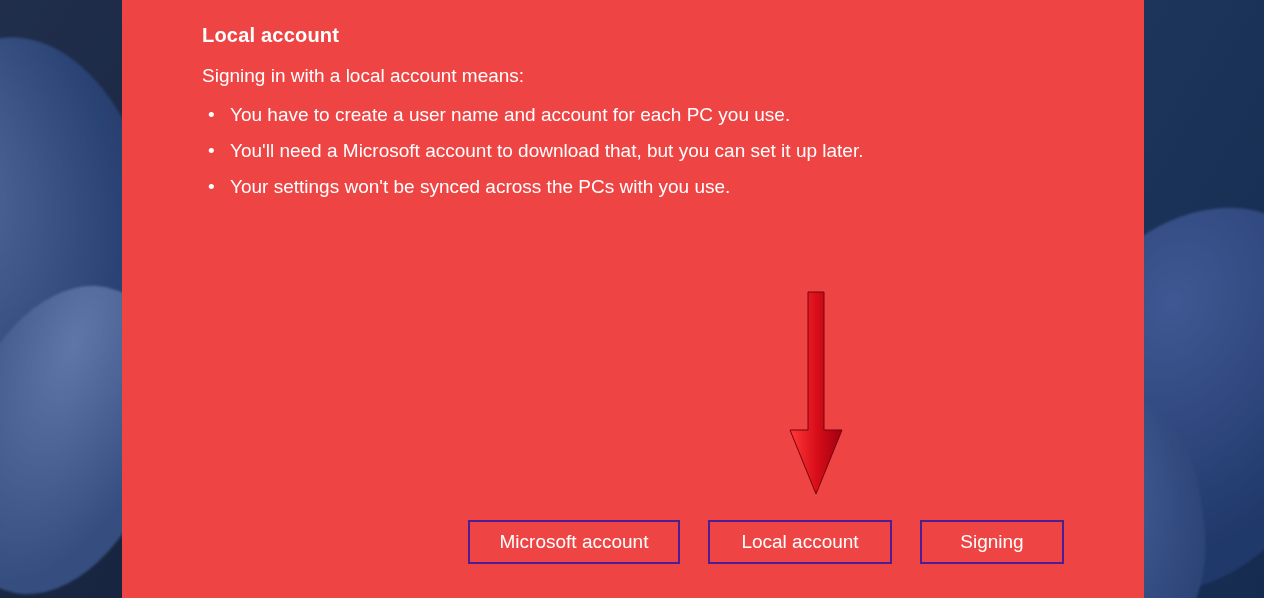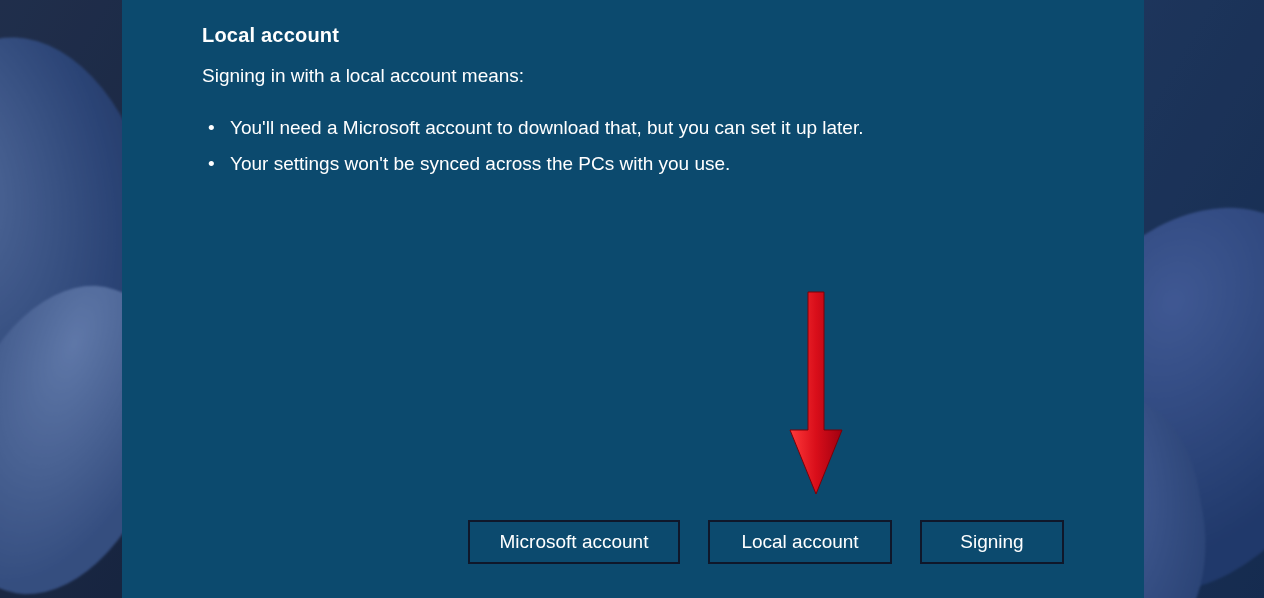--- a/index.html
+++ b/index.html
@@ -35,36 +35,36 @@
       position: absolute;
       inset: 0;
       background: rgba(15, 25, 50, 0.35);
     }
     .dialog {
       position: absolute;
       left: 122px;
       top: 0;
       width: 1022px;
       height: 598px;
-      background: #0c4a6e;
+      background: #ef4444;
       color: #ffffff;
       padding: 24px 80px 28px 80px;
       display: flex;
       flex-direction: column;
     }
     .dialog-title {
       font-size: 20px;
       font-weight: 600;
       margin-bottom: 18px;
       letter-spacing: 0.2px;
     }
     .dialog-intro {
       font-size: 19px;
       font-weight: 400;
-      margin-bottom: 23px;
+      margin-bottom: 10px;
     }
     .bullet-list {
       list-style: none;
       padding-left: 6px;
     }
     .bullet-list li {
       font-size: 19px;
       font-weight: 400;
       line-height: 1.9;
       position: relative;
@@ -79,21 +79,21 @@
     }
     .button-row {
       margin-top: auto;
       display: flex;
       justify-content: flex-end;
       gap: 28px;
       padding-bottom: 6px;
     }
     .btn {
       background: transparent;
-      border: 2px solid #0f172a;
+      border: 2px solid #4c1d95;
       color: #ffffff;
       font-family: inherit;
       font-size: 19px;
       font-weight: 400;
       padding: 9px 0;
       cursor: pointer;
       min-width: 144px;
       text-align: center;
     }
     .btn-wide { min-width: 212px; }
@@ -113,20 +113,21 @@
   <div class="petal p2"></div>
   <div class="petal p3"></div>
   <div class="petal p4"></div>
   <div class="overlay"></div>
 </div>
 
 <div class="dialog">
   <div class="dialog-title">Local account</div>
   <div class="dialog-intro">Signing in with a local account means:</div>
   <ul class="bullet-list">
+    <li>You have to create a user name and account for each PC you use.</li>
     <li>You'll need a Microsoft account to download that, but you can set it up later.</li>
     <li>Your settings won't be synced across the PCs with you use.</li>
   </ul>
   <div class="button-row">
     <button class="btn btn-wide">Microsoft account</button>
     <button class="btn btn-med">Local account</button>
     <button class="btn">Signing</button>
   </div>
 </div>
 

